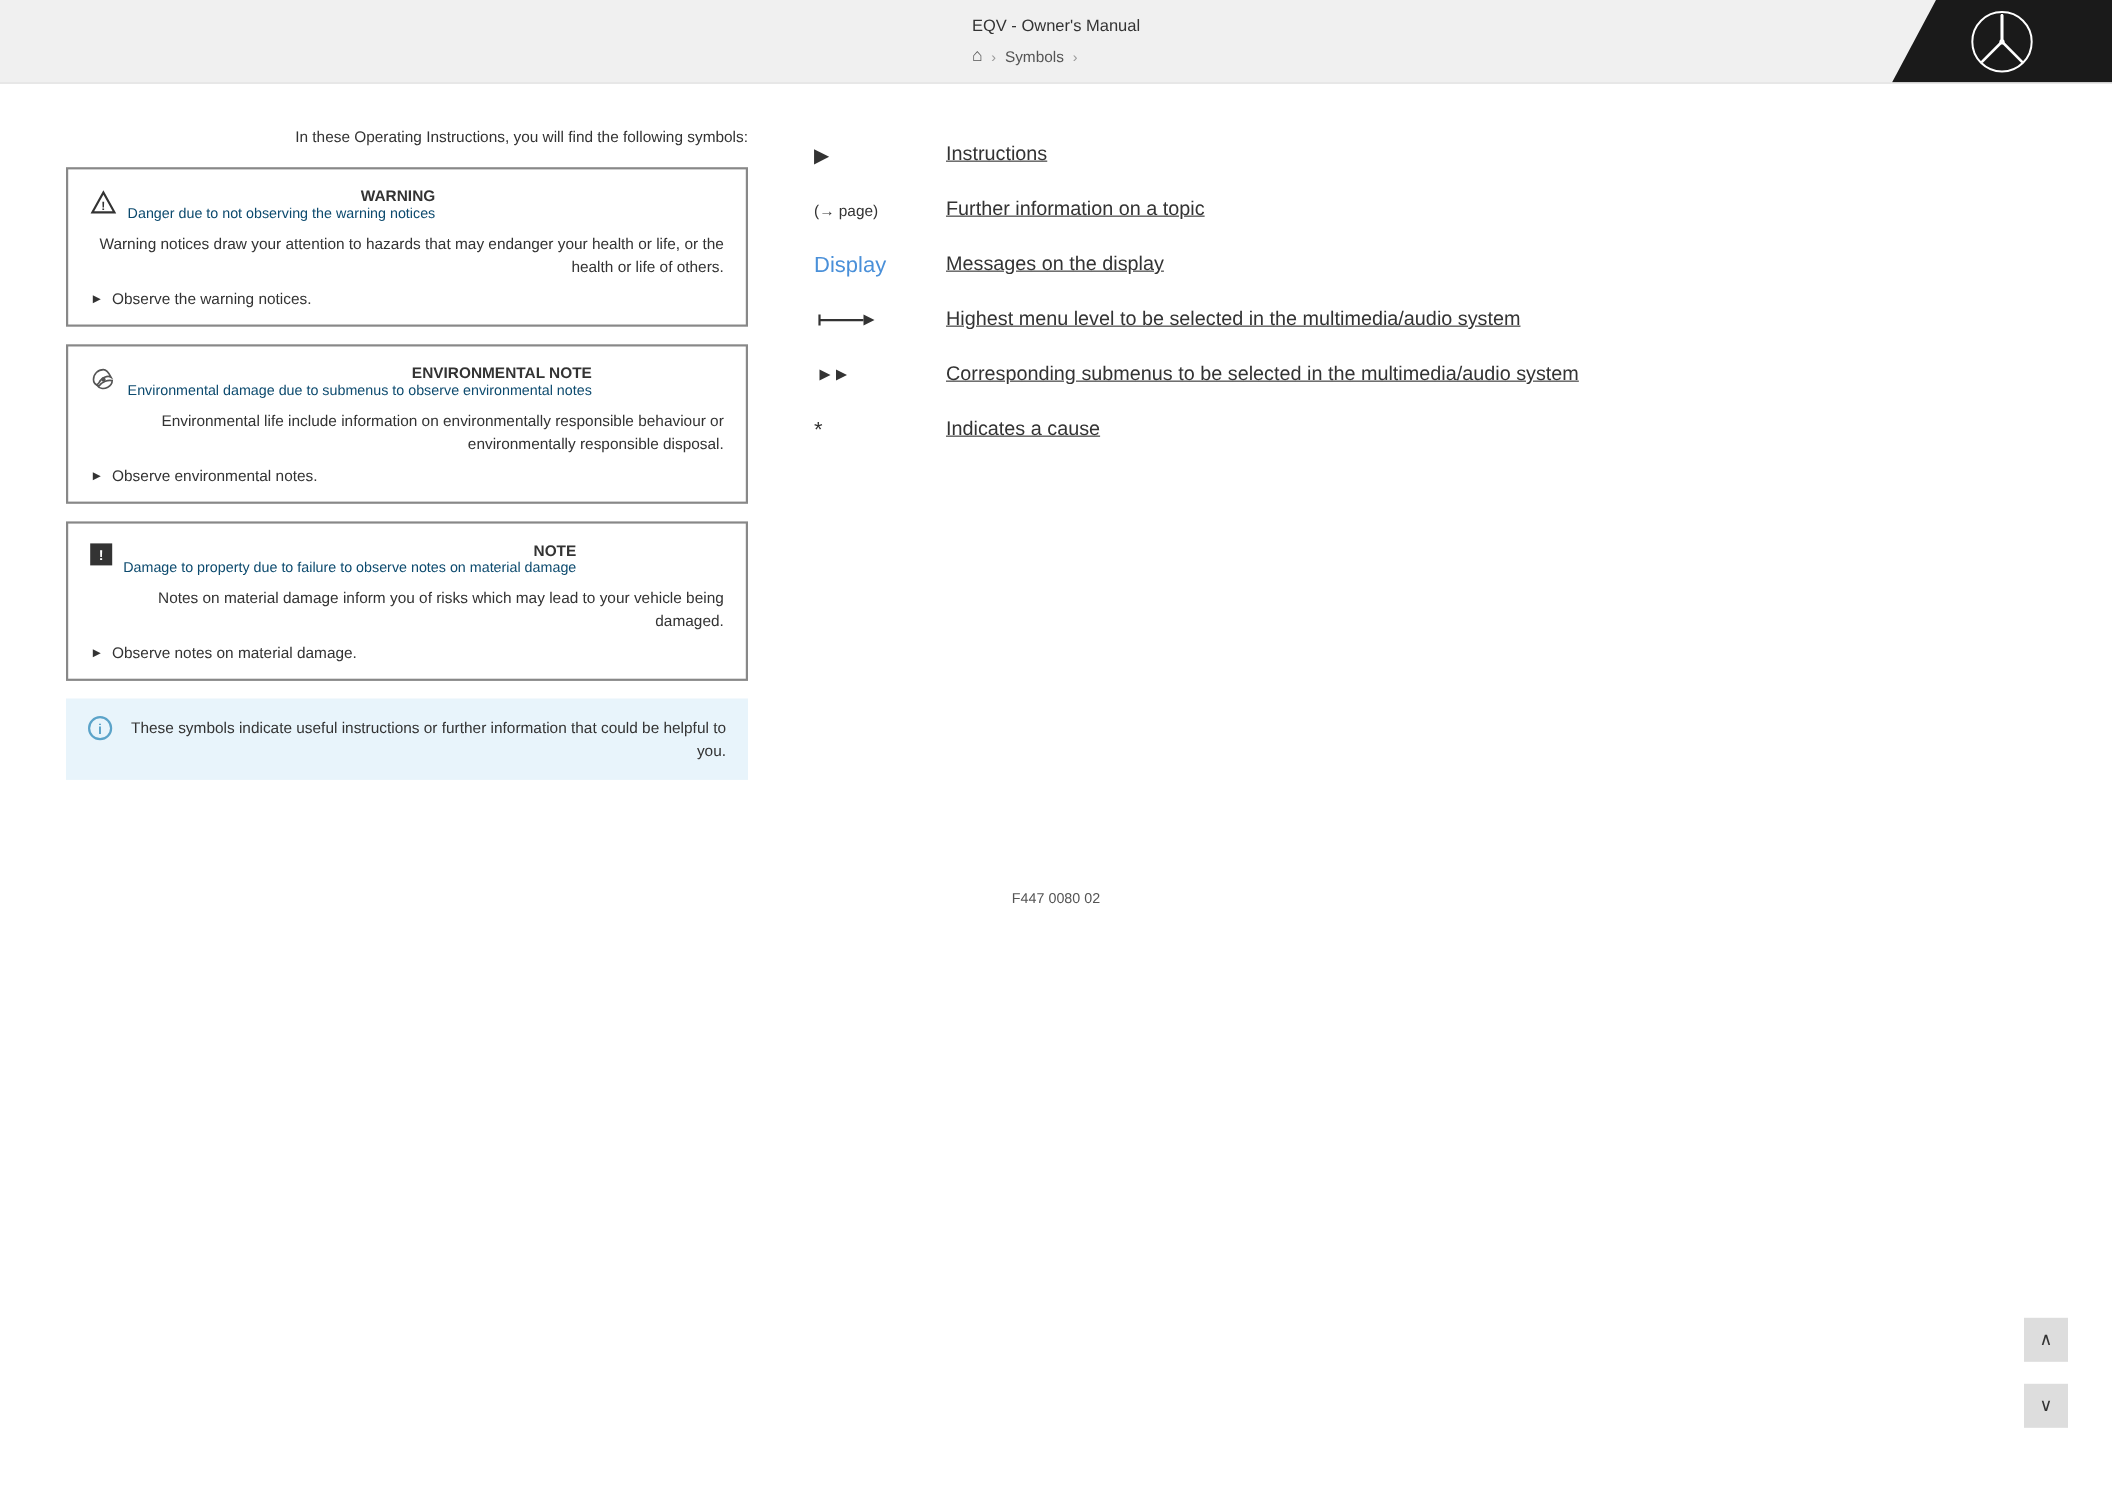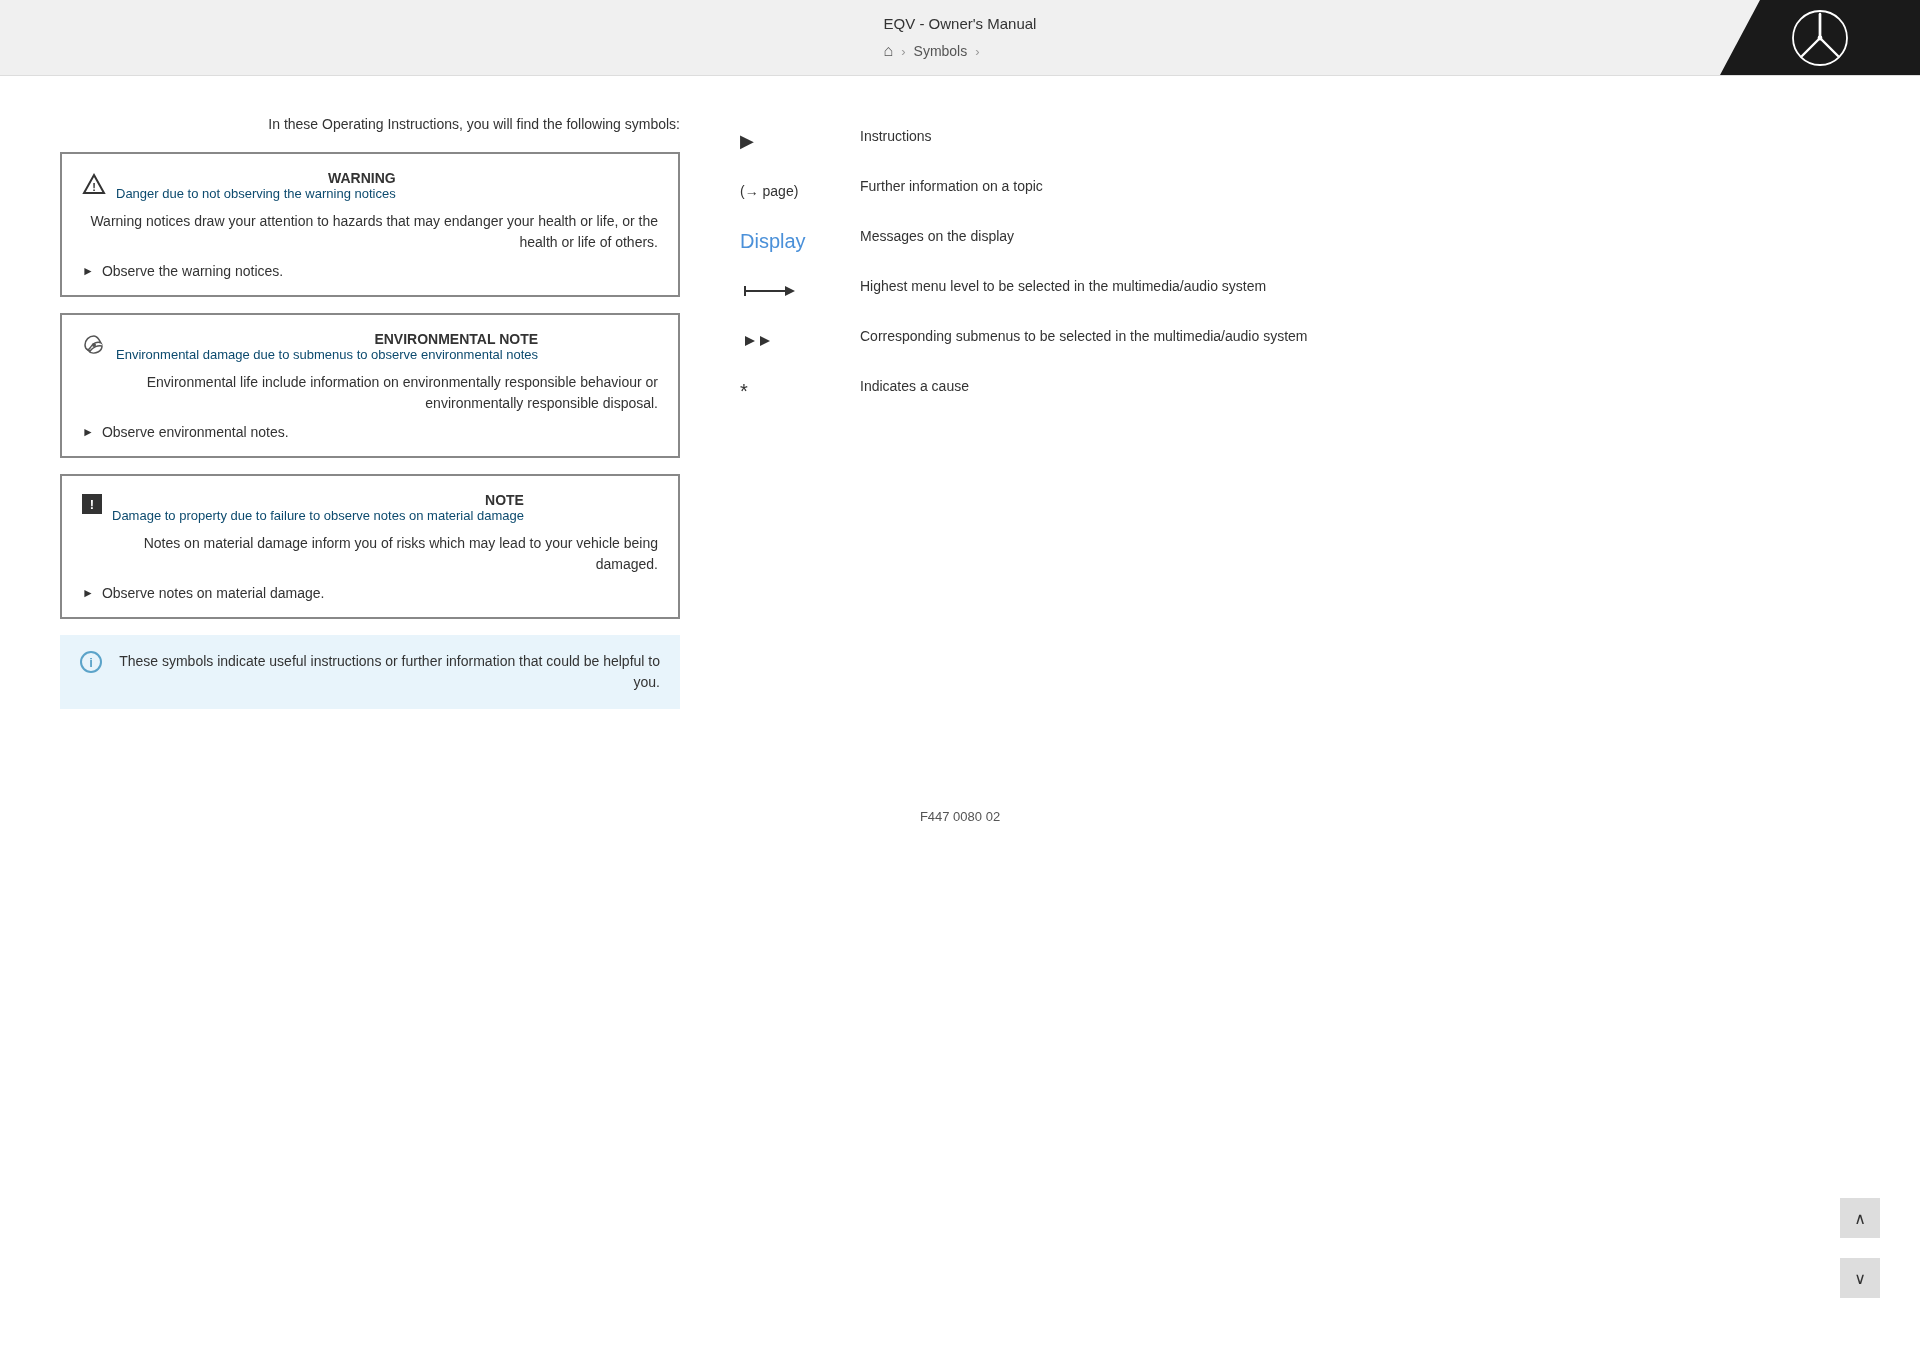--- a/index.html
+++ b/index.html
@@ -179,23 +179,24 @@
     .symbol-cell-icon {
       flex: 0 0 100px;
       display: flex;
       align-items: center;
       justify-content: flex-start;
       font-size: 16px;
       min-height: 30px;
     }
     .symbol-cell-desc {
       flex: 1;
-      font-size: 14px;
+      font-size: 18px;
       color: #333;
       line-height: 1.5;
+      text-decoration: underline;
     }
     .sym-page-ref {
       font-size: 14px;
       color: #333;
       font-style: normal;
     }
     .sym-display {
       color: #4a90d9;
       font-size: 20px;
       font-weight: normal;

